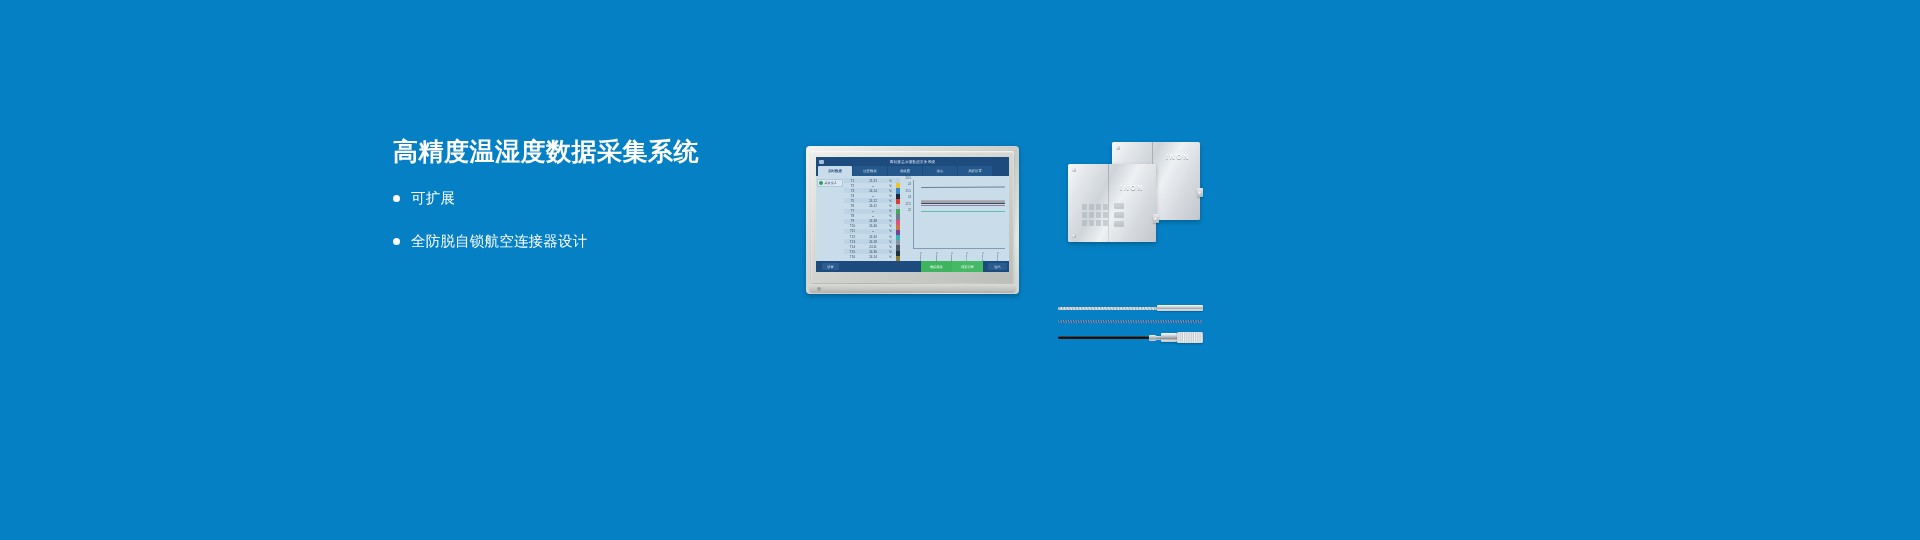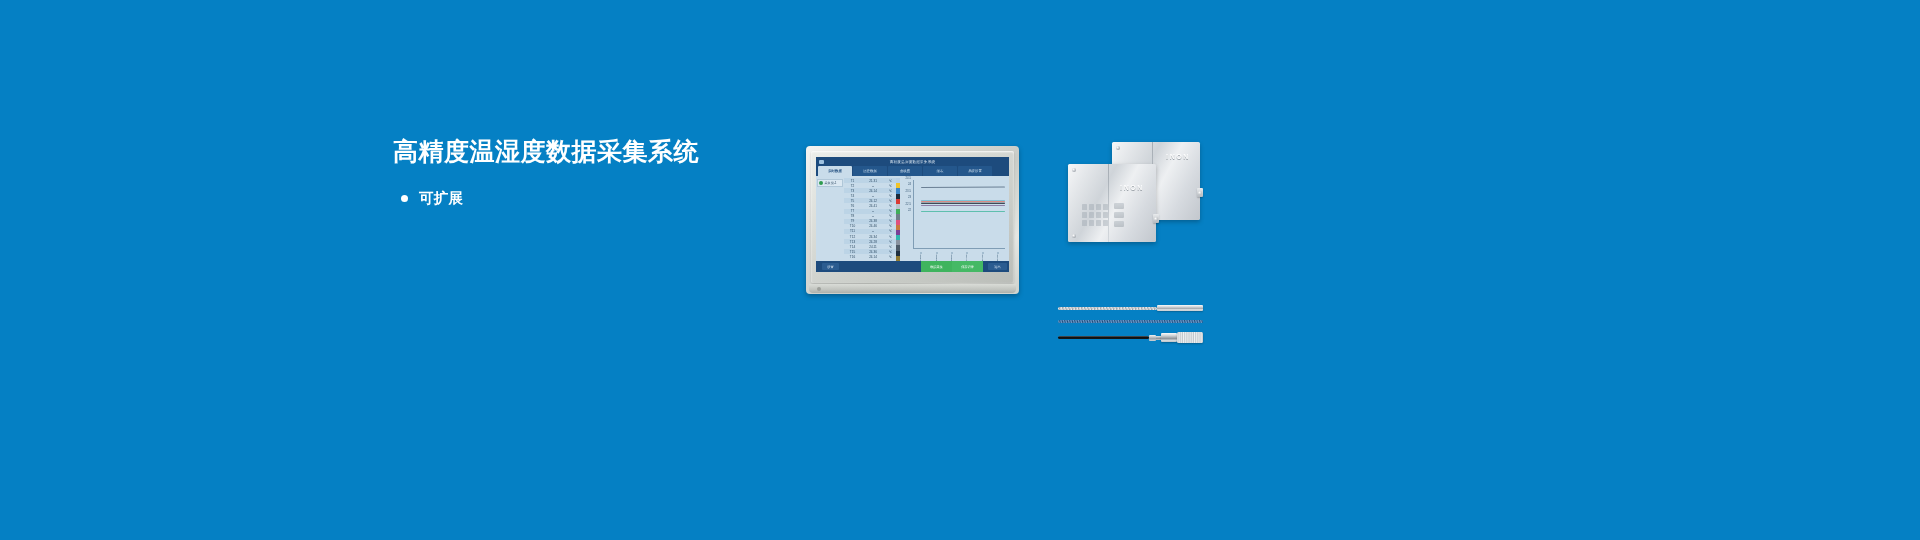--- a/index.html
+++ b/index.html
@@ -37,25 +37,24 @@
   }
   #subhead {
     margin-top: 19px;
     font-size: 14.5px;
     color: #ffffff;
     letter-spacing: 0.2px;
     white-space: nowrap;
     font-weight: 400;
   }
   .feature-list {
-    margin: 8px;
+    margin: 0;
     padding: 0;
     list-style: none;
     margin-top: 20px;
-    font-weight: bold;
   }
   .feature-item {
     display: flex;
     align-items: center;
     height: 26px;
     margin-bottom: 17px;
     white-space: nowrap;
   }
   .feature-dot {
     width: 7px;
@@ -516,20 +515,24 @@
 <div id="banner">
 
   <div id="copy">
     <div id="headline">高精度温湿度数据采集系统</div>
 
 
     <ul class="feature-list">
       <li class="feature-item">
         <span class="feature-dot"></span>
         <span class="feature-label">可扩展</span>
+      </li>
+      <li class="feature-item">
+        <span class="feature-dot"></span>
+        <span class="feature-label">全防脱自锁航空连接器设计</span>
       </li>
     </ul>
   </div>
 
   <div id="tablet">
     <div id="tablet-bezel"></div>
     <div id="tablet-inner-bezel"></div>
     <div id="tablet-foot">
       <div id="tablet-foot-nub"></div>
     </div>

